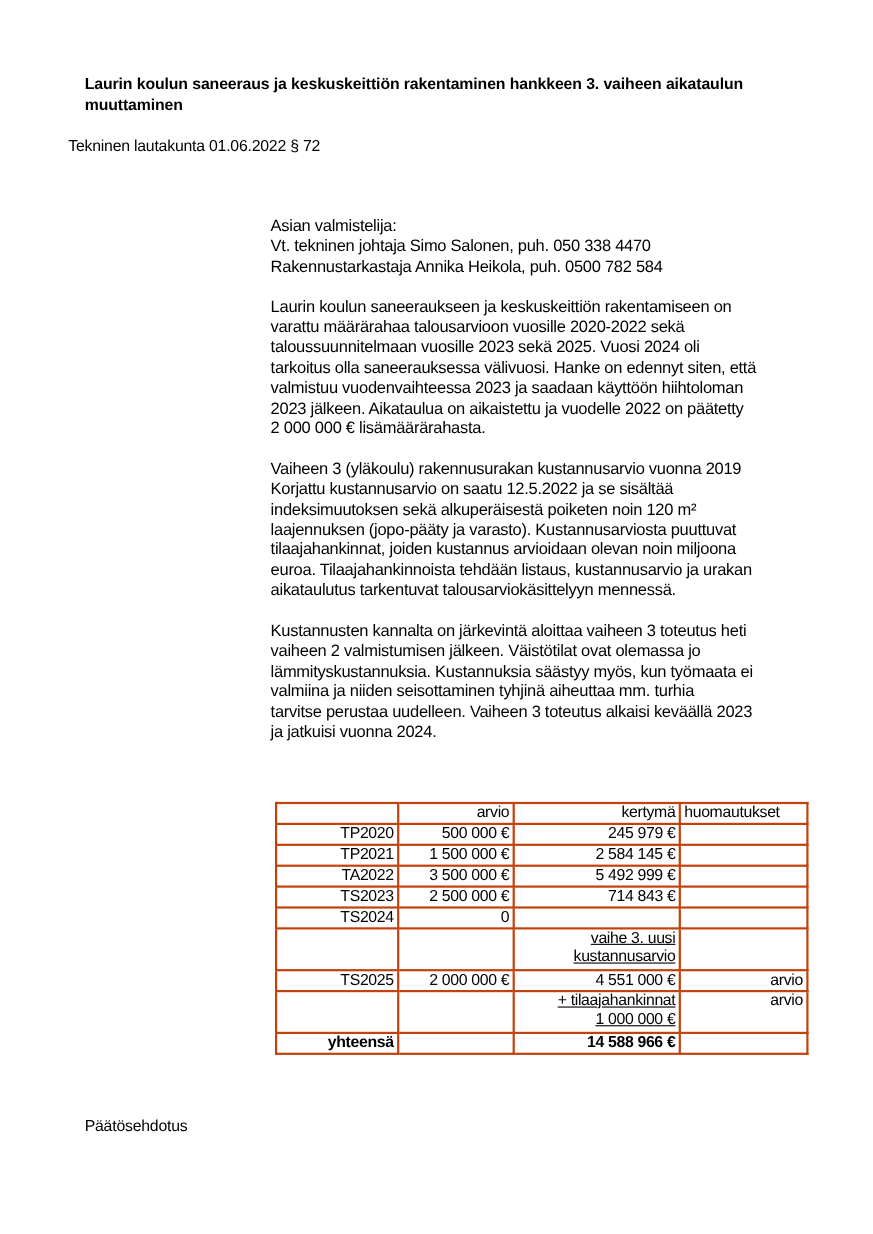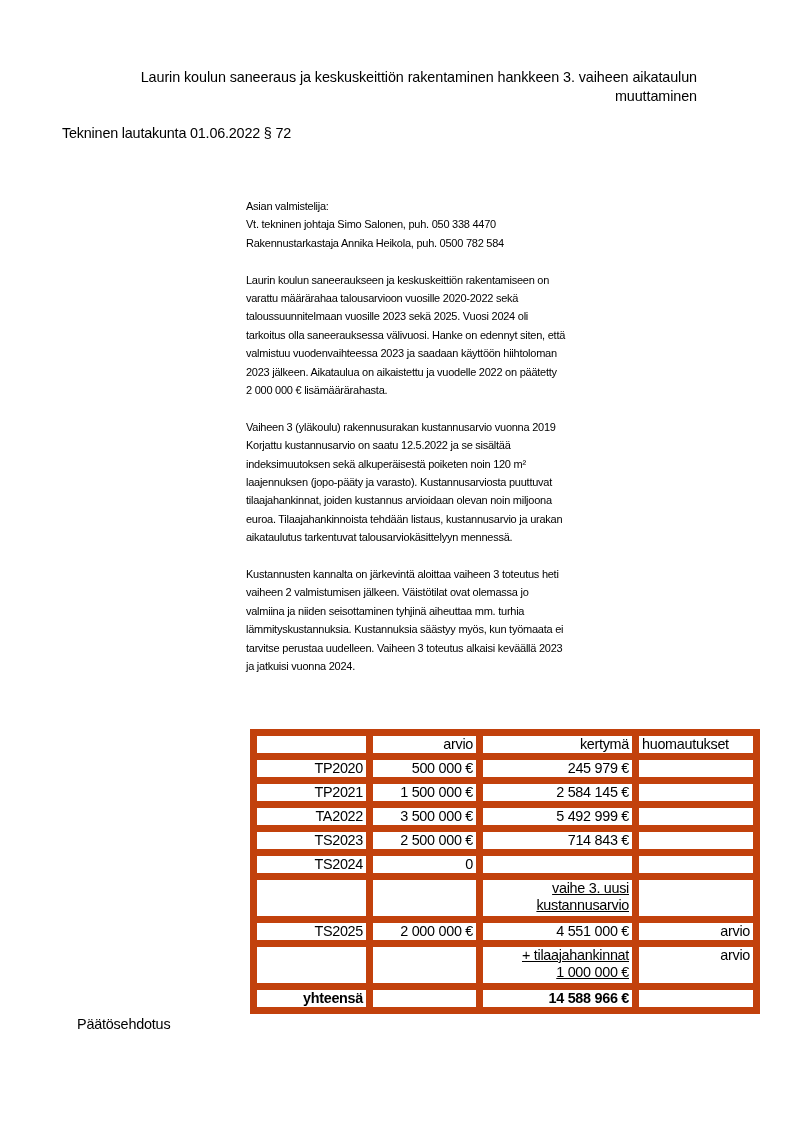--- a/index.html
+++ b/index.html
@@ -14,39 +14,38 @@
       overflow: hidden;
       font-family: "Liberation Sans", "DejaVu Sans", sans-serif;
       color: #000000;
     }
     .title {
       position: absolute;
       left: 77px;
       top: 68px;
       width: 620px;
       font-size: 14.4px;
-      font-weight: normal;
+      font-weight: bold;
       line-height: 19px;
       letter-spacing: -0.1px;
-      text-align: right;
     }
     .meeting {
       position: absolute;
       left: 62px;
       top: 124px;
       font-size: 14.4px;
       line-height: 18px;
       letter-spacing: -0.2px;
     }
     .content {
       position: absolute;
       left: 246px;
       top: 197px;
       width: 500px;
-      font-size: 11px;
+      font-size: 15px;
       line-height: 18.4px;
       letter-spacing: -0.25px;
     }
     .content p {
       margin: 0 0 18.4px 0;
     }
     .content p.preparer {
       margin-bottom: 18.4px;
     }
     .content .line {
@@ -55,21 +54,21 @@
     }
     table.budget {
       position: absolute;
       left: 250px;
       top: 729px;
       border-collapse: collapse;
       font-size: 14.4px;
       letter-spacing: -0.3px;
     }
     table.budget td {
-      border: 7px solid #c2410c;
+      border: 2px solid #c2410c;
       padding: 0 3px;
       line-height: 17px;
       height: 17px;
       vertical-align: top;
     }
     table.budget td.c1 { width: 94px; text-align: right; padding-left: 12px; }
     table.budget td.c2 { width: 97px; text-align: right; }
     table.budget td.c3 { width: 143px; text-align: right; }
     table.budget td.c4 { width: 108px; text-align: left; }
     table.budget td.r { text-align: right; }
@@ -117,22 +116,22 @@
       <span class="line">indeksimuutoksen sekä alkuperäisestä poiketen noin 120 m²</span>
       <span class="line">laajennuksen (jopo-pääty ja varasto). Kustannusarviosta puuttuvat</span>
       <span class="line">tilaajahankinnat, joiden kustannus arvioidaan olevan noin miljoona</span>
       <span class="line">euroa. Tilaajahankinnoista tehdään listaus, kustannusarvio ja urakan</span>
       <span class="line">aikataulutus tarkentuvat talousarviokäsittelyyn mennessä.</span>
     </p>
 
     <p>
       <span class="line">Kustannusten kannalta on järkevintä aloittaa vaiheen 3 toteutus heti</span>
       <span class="line">vaiheen 2 valmistumisen jälkeen. Väistötilat ovat olemassa jo</span>
+      <span class="line">lämmityskustannuksia. Kustannuksia säästyy myös, kun työmaata ei</span>
       <span class="line">valmiina ja niiden seisottaminen tyhjinä aiheuttaa mm. turhia</span>
-      <span class="line">lämmityskustannuksia. Kustannuksia säästyy myös, kun työmaata ei</span>
       <span class="line">tarvitse perustaa uudelleen. Vaiheen 3 toteutus alkaisi keväällä 2023</span>
       <span class="line">ja jatkuisi vuonna 2024.</span>
     </p>
   </div>
 
   <table class="budget">
     <tbody>
         <tr>
       <td class="c1"></td>
       <td class="c2">arvio</td>

